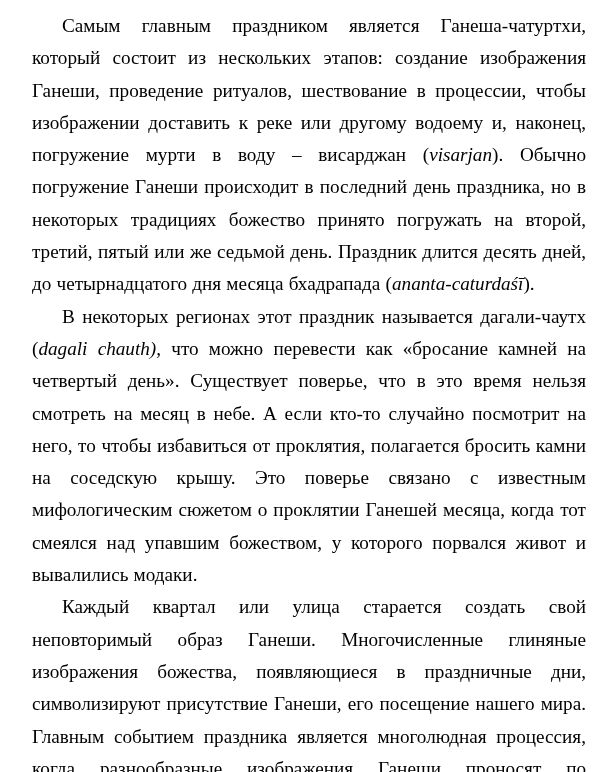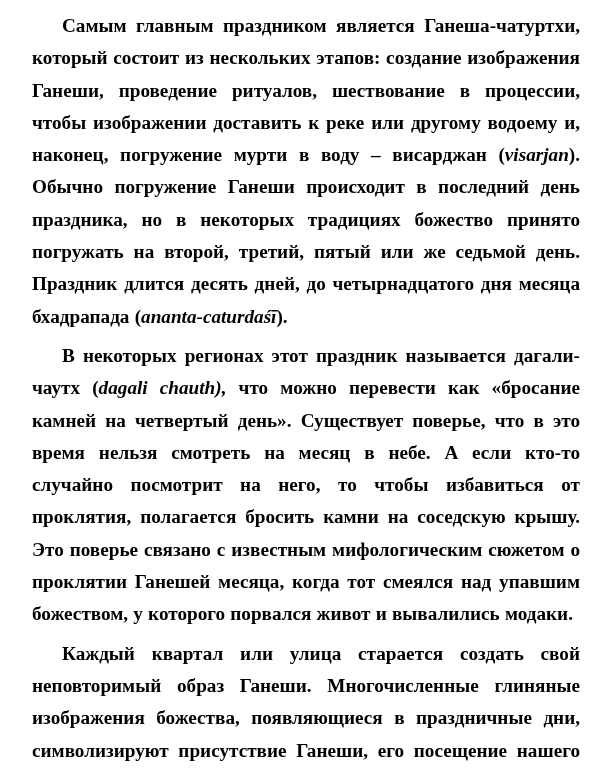--- a/index.html
+++ b/index.html
@@ -11,34 +11,33 @@
     width: 600px;
     height: 772px;
     overflow: hidden;
     font-family: "Liberation Serif", "DejaVu Serif", serif;
     color: #000000;
   }
   .page {
     box-sizing: border-box;
     width: 600px;
     height: 663px;
-    padding: 10px 20px 0 32px;
-    font-weight: bold;
+    padding: 10px 14px 0 32px;
   }
   .para {
     margin: 0;
     font-size: 19.2px;
     line-height: 32.3px;
     text-align: justify;
     text-indent: 30px;
     hyphens: manual;
     word-spacing: 0.02em;
   }
   .para + .para {
-    margin-top: 7px;
+    margin-top: 0;
   }
   em {
     font-style: italic;
   }
 </style>
 </head>
 <body>
 
 <div class="page">
 

